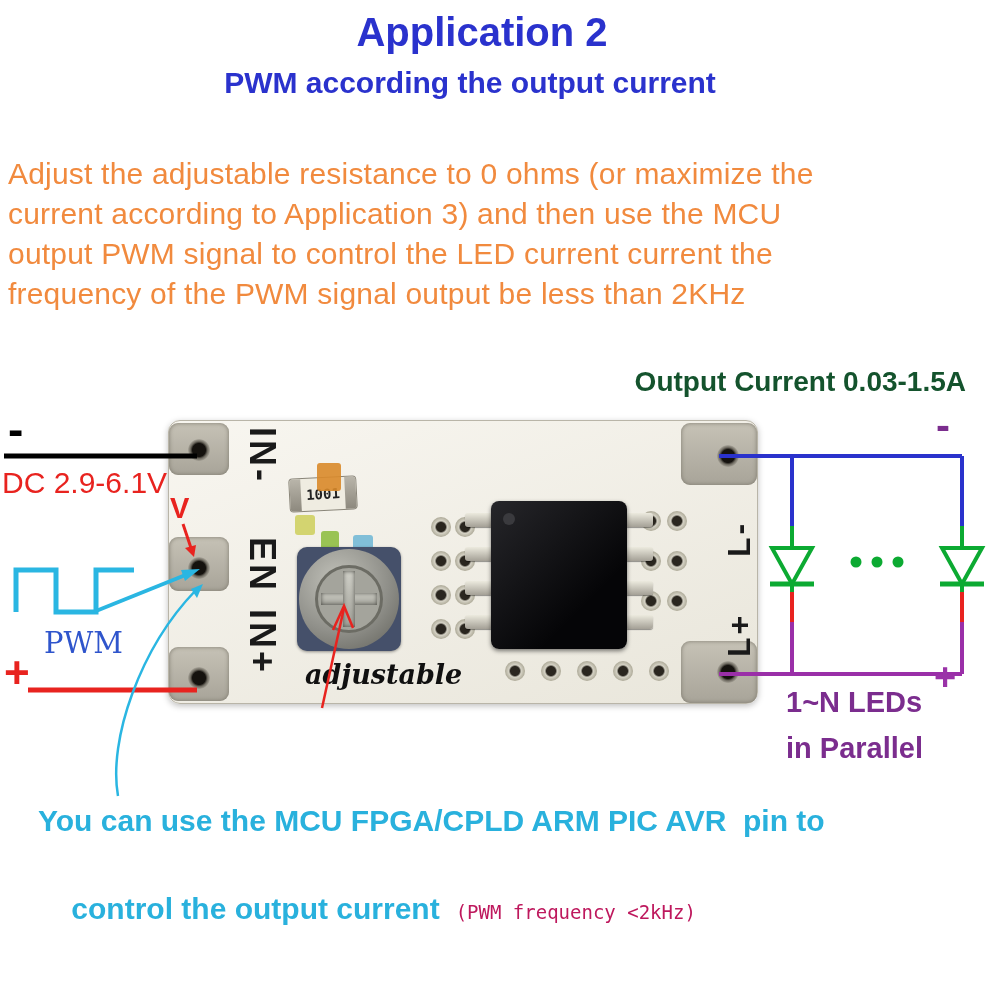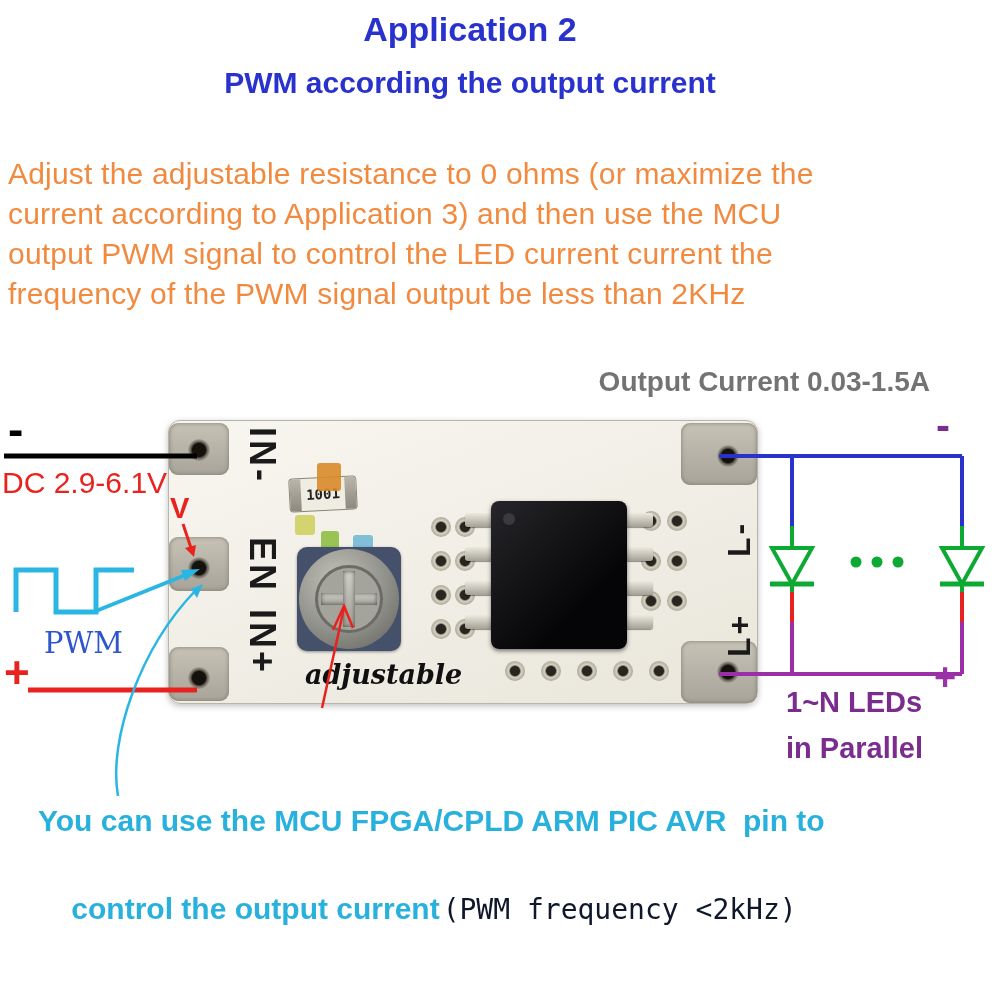--- a/index.html
+++ b/index.html
@@ -1,21 +1,21 @@
 <!DOCTYPE html>
 <html><head>
 <meta charset="utf-8">
 <style>
   html,body{margin:0;padding:0;background:#fff;}
   .page{position:relative;width:1000px;height:1000px;background:#ffffff;overflow:hidden;font-family:"Liberation Sans",sans-serif;}
   .abs{position:absolute;}
-  .title{width:940px;text-align:center;top:10px;left:0;font-size:34px;font-weight:bold;color:#2a32cd;z-index:6;}
+  .title{width:940px;text-align:center;top:10px;left:12px;font-size:40px;font-weight:bold;color:#2a32cd;z-index:6;}
   .subtitle{width:940px;text-align:center;top:66px;left:0;font-size:30px;font-weight:bold;color:#2a32cd;z-index:6;}
   .desc{left:8px;top:154px;font-size:30px;line-height:40px;color:#f18a3e;letter-spacing:.2px;z-index:6;}
-  .out-label{left:528px;top:366px;width:402px;text-align:right;font-size:28px;font-weight:bold;color:#737373;z-index:6;}
+  .out-label{left:564px;top:366px;width:402px;text-align:right;font-size:28px;font-weight:bold;color:#14532d;z-index:6;}
   
   .board{left:168px;top:420px;width:588px;height:282px;background:linear-gradient(160deg,#f8f6f0,#e9e6db);border:1px solid #b9b5a8;border-radius:12px;box-shadow:0 2px 6px rgba(0,0,0,.25);z-index:1;}
   .pad{position:absolute;background:linear-gradient(180deg,#c6c2b6,#a8a499);border-radius:9px;box-shadow:inset 0 0 4px #7c786c;}
   .hole{position:absolute;width:22px;height:22px;border-radius:50%;background:radial-gradient(circle,#15120e 42%,#6e6a60 55%,rgba(0,0,0,0) 74%);}
   .pinlbl{position:absolute;writing-mode:vertical-rl;font-weight:bold;color:#1a1a1a;font-size:36px;letter-spacing:3px;}
   .pinlbl.flip{transform:rotate(180deg);font-size:32px;}
   .model{position:absolute;left:236px;top:2px;font-size:31px;font-weight:bold;color:#16161c;letter-spacing:1px;}
   .brand{position:absolute;left:136px;top:238px;font-size:27px;font-weight:bold;font-style:italic;color:#101010;font-family:"DejaVu Serif",serif;}
   .resistor{position:absolute;left:120px;top:56px;width:66px;height:32px;background:#efece1;border:1px solid #8a867a;border-radius:4px;transform:rotate(-3deg);display:flex;align-items:center;justify-content:center;}
   .resistor .cap{position:absolute;top:0;width:11px;height:100%;background:linear-gradient(180deg,#b9b5aa,#8d897e);}
@@ -38,21 +38,21 @@
   .vlbl{left:170px;top:492px;font-size:29px;font-weight:bold;color:#e8231f;z-index:6;}
   .pwmlbl{left:44px;top:626px;font-size:29px;color:#2f55cc;font-family:"DejaVu Serif",serif;z-index:6;}
   .pos-in{left:4px;top:648px;font-size:44px;font-weight:bold;color:#e8231f;z-index:6;}
   .neg-out{left:936px;top:402px;font-size:42px;font-weight:bold;color:#7b2d8e;z-index:6;}
   .pos-out{left:934px;top:656px;font-size:38px;font-weight:bold;color:#9a33a8;z-index:6;}
   .leds1{left:786px;top:686px;font-size:29px;font-weight:bold;color:#7b2d8e;z-index:6;}
   .leds2{left:786px;top:732px;font-size:29px;font-weight:bold;color:#7b2d8e;z-index:6;}
   .f1{left:38px;top:804px;font-size:30px;font-weight:bold;color:#29b1dd;white-space:pre;z-index:6;}
   .f2{left:38px;top:858px;font-size:30px;z-index:6;white-space:pre;}
   .f2 .hl{font-weight:bold;color:#29b1dd;}
-  .f2 .dt{font-family:"DejaVu Sans Mono",monospace;font-size:28px;color:#0f172a;margin-left:3px;font-weight:normal;}
+  .f2 .dt{font-family:"DejaVu Sans Mono",monospace;font-size:19px;color:#be185d;margin-left:16px;font-weight:normal;}
 </style>
 </head>
 <body>
 
 <div class="page">
 
   <div class="abs title">Application 2</div>
   <div class="abs subtitle">PWM according the output current</div>
 
   <div class="abs desc">

